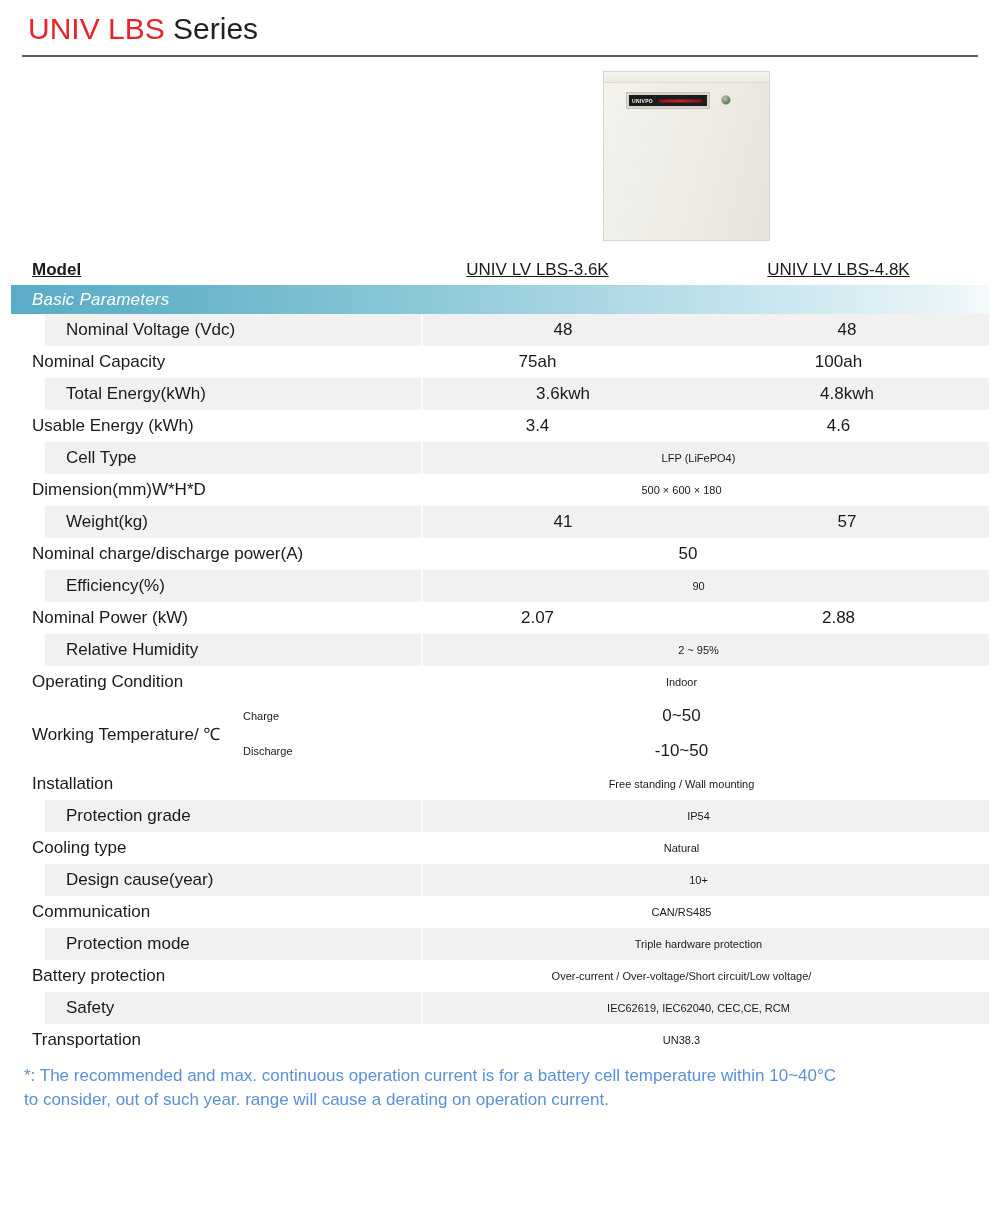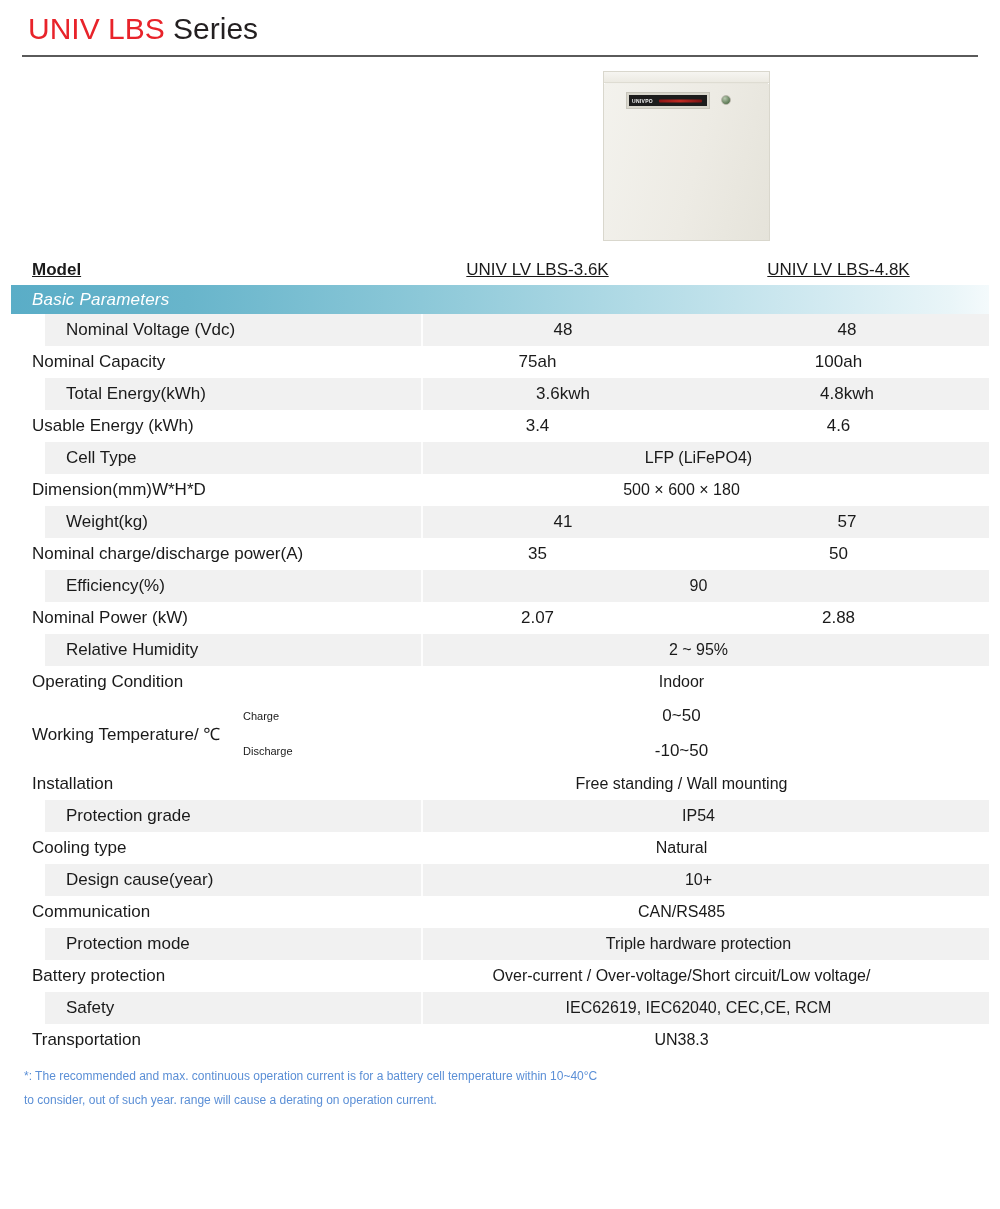--- a/index.html
+++ b/index.html
@@ -130,21 +130,21 @@
     align-items: center;
     justify-content: center;
     font-size: 17px;
     text-align: center;
   }
   .cell-span {
     flex: 1 1 0;
     display: flex;
     align-items: center;
     justify-content: center;
-    font-size: 16px;
+    font-size: 11px;
     text-align: center;
     padding-right: 13px;
   }
   .zebra-gray { background: #f1f1f1; margin-left: 34px; }
   .zebra-white { background: #ffffff; }
 
   
   .row-head { height: 30px; text-decoration: underline; }
   .row-head .cell-label {
     font-weight: bold;
@@ -219,21 +219,21 @@
     display: flex;
     align-items: center;
     justify-content: center;
     font-size: 17px;
   }
 
   
   .footnote {
     padding: 8px 20px 0 24px;
     color: #5b8fd6;
-    font-size: 12px;
+    font-size: 17px;
     line-height: 24px;
   }
 </style>
 </head>
 <body>
 
 <div class="title-wrap">
   <div class="title">
     <span class="brand">UNIV LBS</span><span class="series"> Series</span>
   </div>
@@ -303,21 +303,20 @@
       </div>
       <div class="row row-std zebra-gray">
         <div class="vdiv"></div>
         <div class="cell-label">Weight(kg)</div>
         <div class="cell-val">41</div>
         <div class="cell-val">57</div>
       </div>
       <div class="row row-std zebra-white">
         <div class="vdiv"></div>
         <div class="cell-label">Nominal charge/discharge power(A)</div>
-        <div class="cell-val">35</div>
         <div class="cell-val">50</div>
       </div>
       <div class="row row-std zebra-gray">
         <div class="vdiv"></div>
         <div class="cell-label">Efficiency(%)</div>
         <div class="cell-span">90</div>
       </div>
       <div class="row row-std zebra-white">
         <div class="vdiv"></div>
         <div class="cell-label">Nominal Power (kW)</div>

